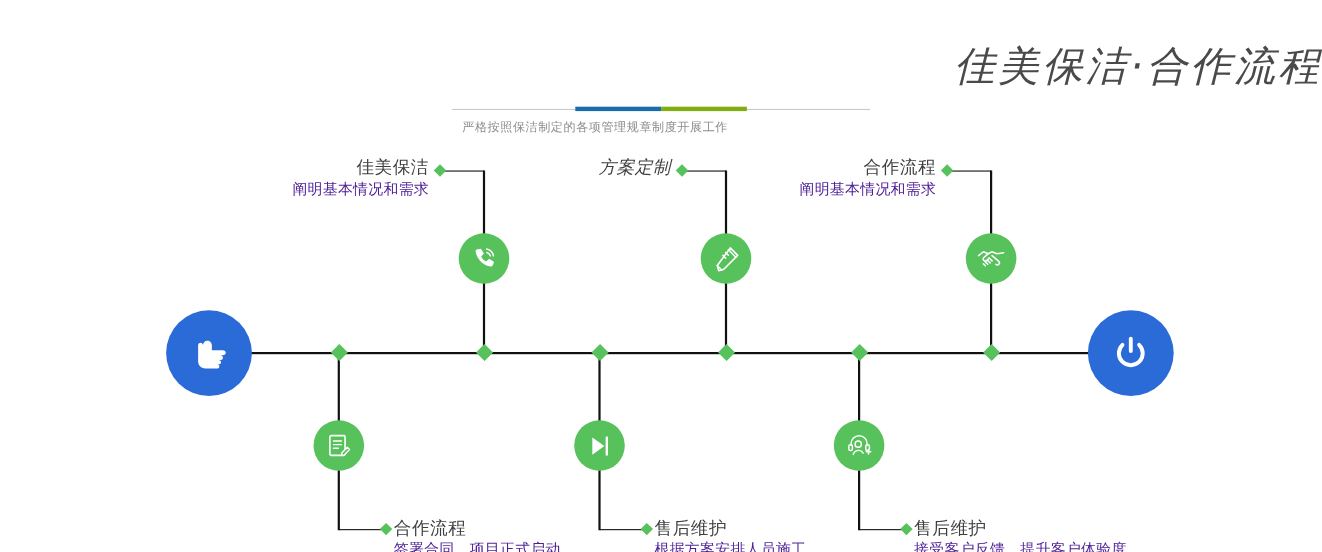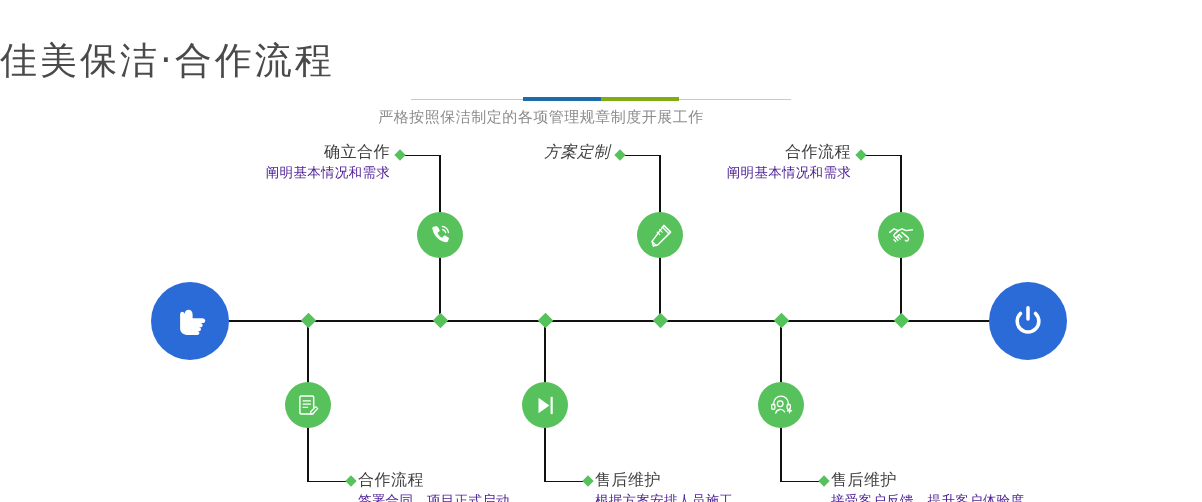--- a/index.html
+++ b/index.html
@@ -5,37 +5,37 @@
   * { box-sizing: border-box; margin: 0; padding: 0; }
   html, body {
     width: 1202px; height: 502px;
     background: #ffffff;
     font-family: "DejaVu Sans", "Liberation Sans", sans-serif;
     overflow: hidden;
   }
   #stage { position: relative; width: 1202px; height: 502px; background: #fff; }
 
   
-  .header { position: absolute; left: 0; top: 0; width: 1202px; text-align: left; }
+  .header { position: absolute; left: 0; top: 0; width: 1202px; text-align: right; font-style: italic; }
   .title {
     font-size: 37px; color: #4a4a4a; letter-spacing: 3px;
     font-weight: 400; line-height: 1; padding-top: 42px;
     white-space: nowrap;
   }
   .divider-wrap {
     position: absolute; left: 50%; top: 96px; transform: translateX(-50%);
     width: 380px; height: 6px; display: flex; align-items: center;
   }
   .rule { flex: 1 1 auto; height: 1px; background: #c9c9c9; }
   .seg { width: 78px; height: 4px; }
   .seg-blue { background: #1b6cab; }
   .seg-green { background: #82ad12; }
   .subtitle {
     position: absolute; left: 0; top: 108px; width: 1082px;
-    text-align: center; font-size: 15px; color: #8c8c8c; letter-spacing: .5px;
+    text-align: center; font-size: 11px; color: #8c8c8c; letter-spacing: .5px;
   }
 
   
   .flow { position: absolute; left: 0; top: 0; width: 1202px; height: 502px; }
   .axis {
     position: absolute; left: 190px; top: 320px; width: 844px; height: 1.6px;
     background: #111;
   }
   .endcap {
     position: absolute; border-radius: 50%; background: #2a6bd8;
@@ -131,21 +131,21 @@
             <path fill="none" stroke="#ffffff" stroke-width="3.3" stroke-linecap="round" d="M37.8 10.8a18.8 18.8 0 0 1 15.2 15.2"></path>
           </svg>
         </span>
       </div>
       <div class="elbow">
         <div class="v" style="left:-0.7px; top:-165px; height:58px;"></div>
         <div class="h" style="left:-40px; top:-165px; width:40px;"></div>
         <div class="tip" style="left:-44px; top:-169px;"></div>
       </div>
       <div class="label ra" style="left:-300px; top:-178px; width:250px;">
-        <div class="lt">确立合作</div>
+        <div class="lt">佳美保洁</div>
         <div class="ls">阐明基本情况和需求</div>
       </div>
     </div>
 
     <div class="node" style="left:308px; top:320px;">
       <div class="stem down"></div>
       <div class="dia"></div>
       <div class="bubble down">
         <span>
           <svg class="ic" width="26" height="26" viewBox="0 0 64 64">

